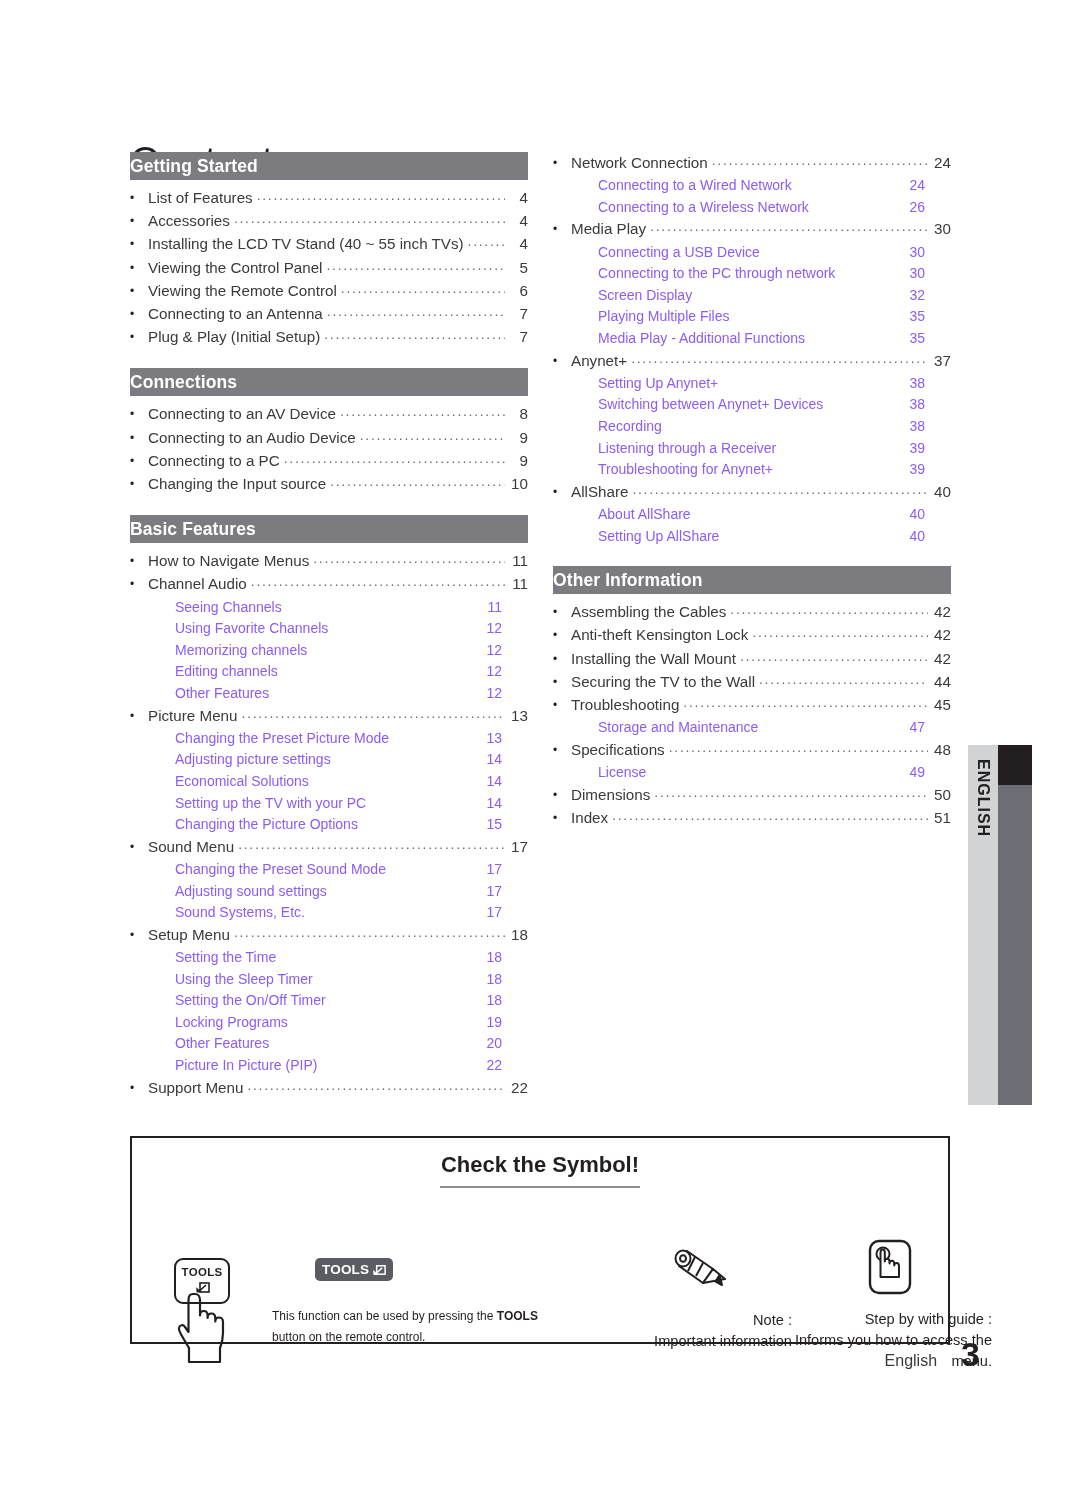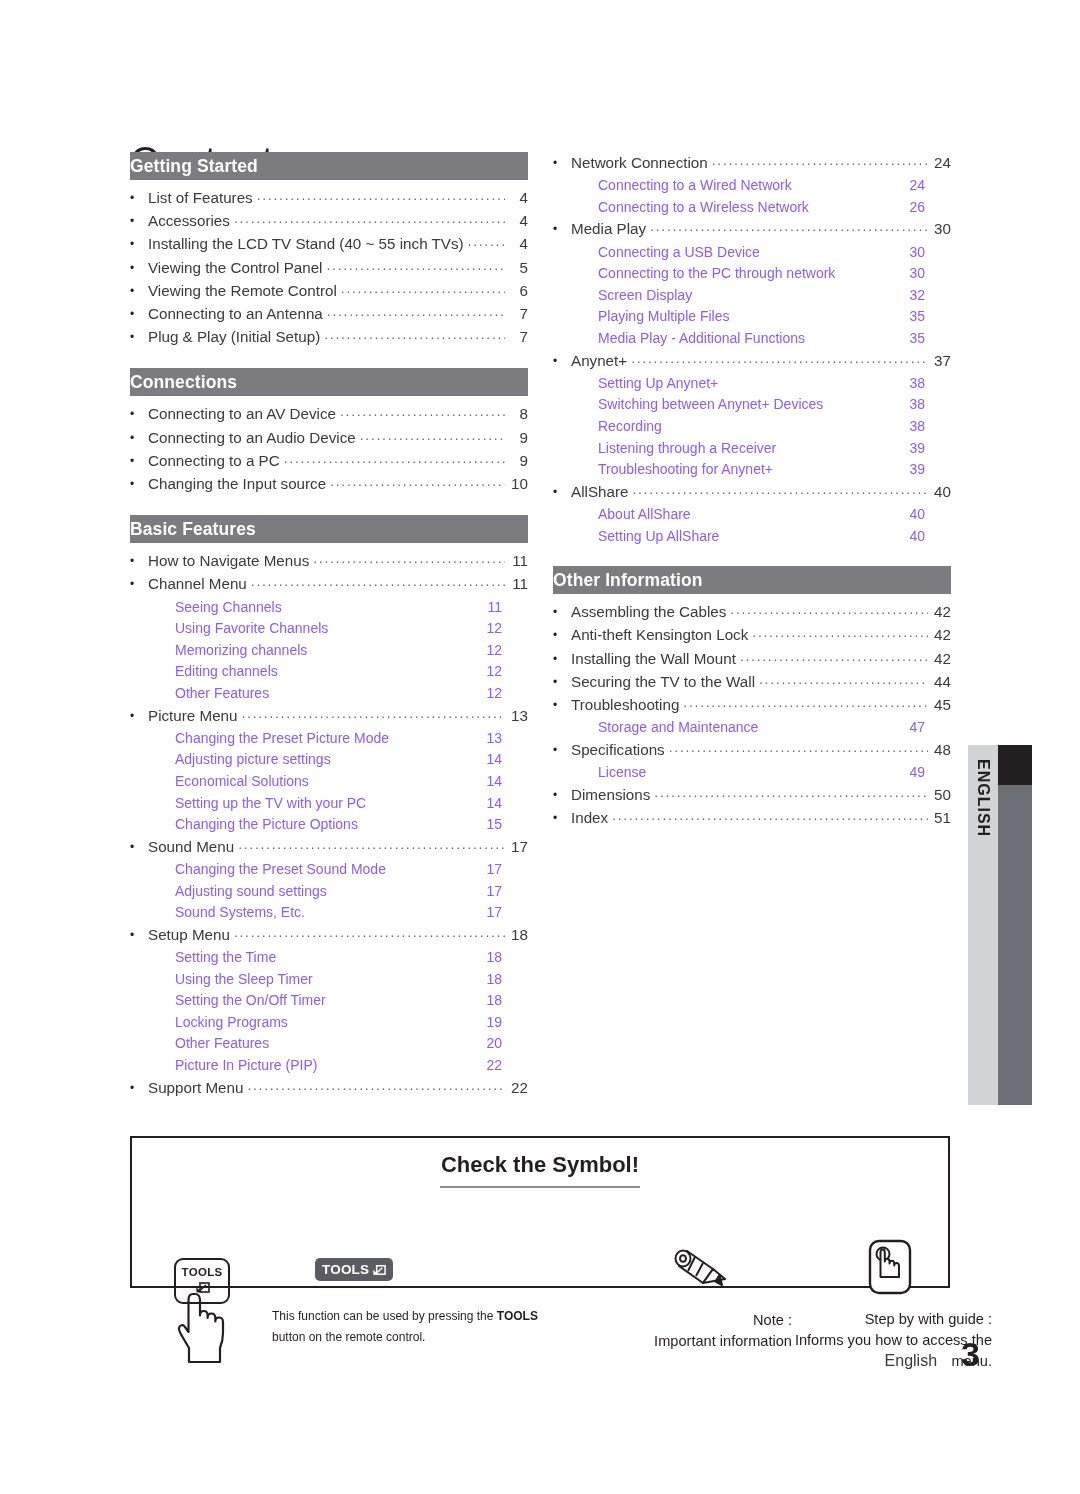--- a/index.html
+++ b/index.html
@@ -150,21 +150,21 @@
     height: 40px;
     background: #231f20;
   }
 
   
   .symbol-box {
     position: absolute;
     left: 130px;
     top: 1136px;
     width: 820px;
-    height: 152px;
+    height: 208px;
     border: 2px solid #231f20;
     box-sizing: border-box;
     background: #fff;
   }
   .symbol-title {
     position: absolute;
     left: 0;
     right: 0;
     top: 14px;
     text-align: center;
@@ -369,21 +369,21 @@
       <div class="section">
         <div class="section-bar">Basic Features</div>
         <div class="entry">
           <span class="bullet"></span>
           <span class="label">How to Navigate Menus</span>
           <span class="leader"></span>
           <span class="page-no">11</span>
         </div>
         <div class="entry">
           <span class="bullet"></span>
-          <span class="label">Channel Menu</span>
+          <span class="label">Channel Audio</span>
           <span class="leader"></span>
           <span class="page-no">11</span>
         </div>
         <div class="entry sub">
           <span class="bullet"></span>
           <span class="label">Seeing Channels</span>
           <span class="leader"></span>
           <span class="page-no">11</span>
         </div>
         <div class="entry sub">

